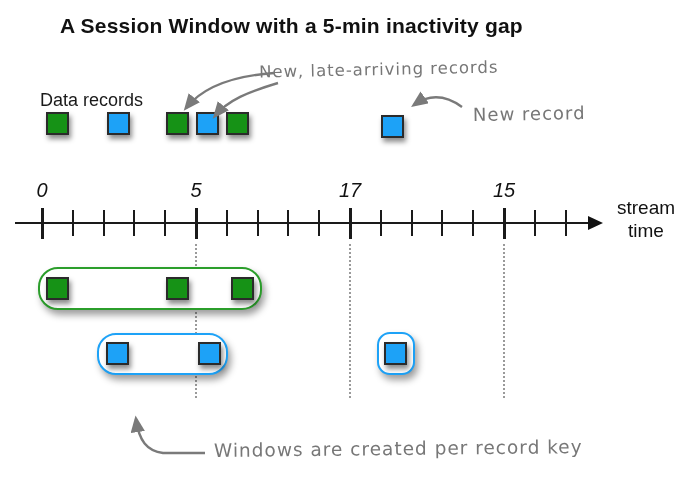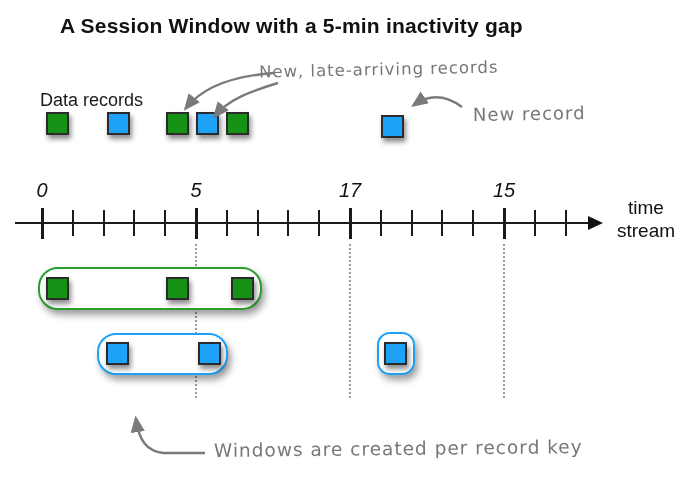--- a/index.html
+++ b/index.html
@@ -96,22 +96,22 @@
       <div class="tick minor" style="left: 533.8px;"></div>
       <div class="tick minor" style="left: 564.6px;"></div>
     </div>
   <div id="tick-labels">
       <div class="tick-label" style="left: 20px;">0</div>
       <div class="tick-label" style="left: 174px;">5</div>
       <div class="tick-label" style="left: 328px;">17</div>
       <div class="tick-label" style="left: 482px;">15</div>
     </div>
   <div id="stream-time-label" class="abs">
+    <div>stream</div>
     <div>time</div>
-    <div>stream</div>
   </div>
 
   <div id="gridlines">
       <div class="gridline" style="left: 195px; top: 244px; height: 154px;"></div>
       <div class="gridline" style="left: 349px; top: 244px; height: 154px;"></div>
       <div class="gridline" style="left: 503px; top: 244px; height: 154px;"></div>
     </div>
 
   <div id="windows">
       <div class="session-window abs" style="left: 38px; top: 267px; width: 224px; height: 43px; border-radius: 20px; border: 2.5px solid rgb(43, 158, 43);"></div>

